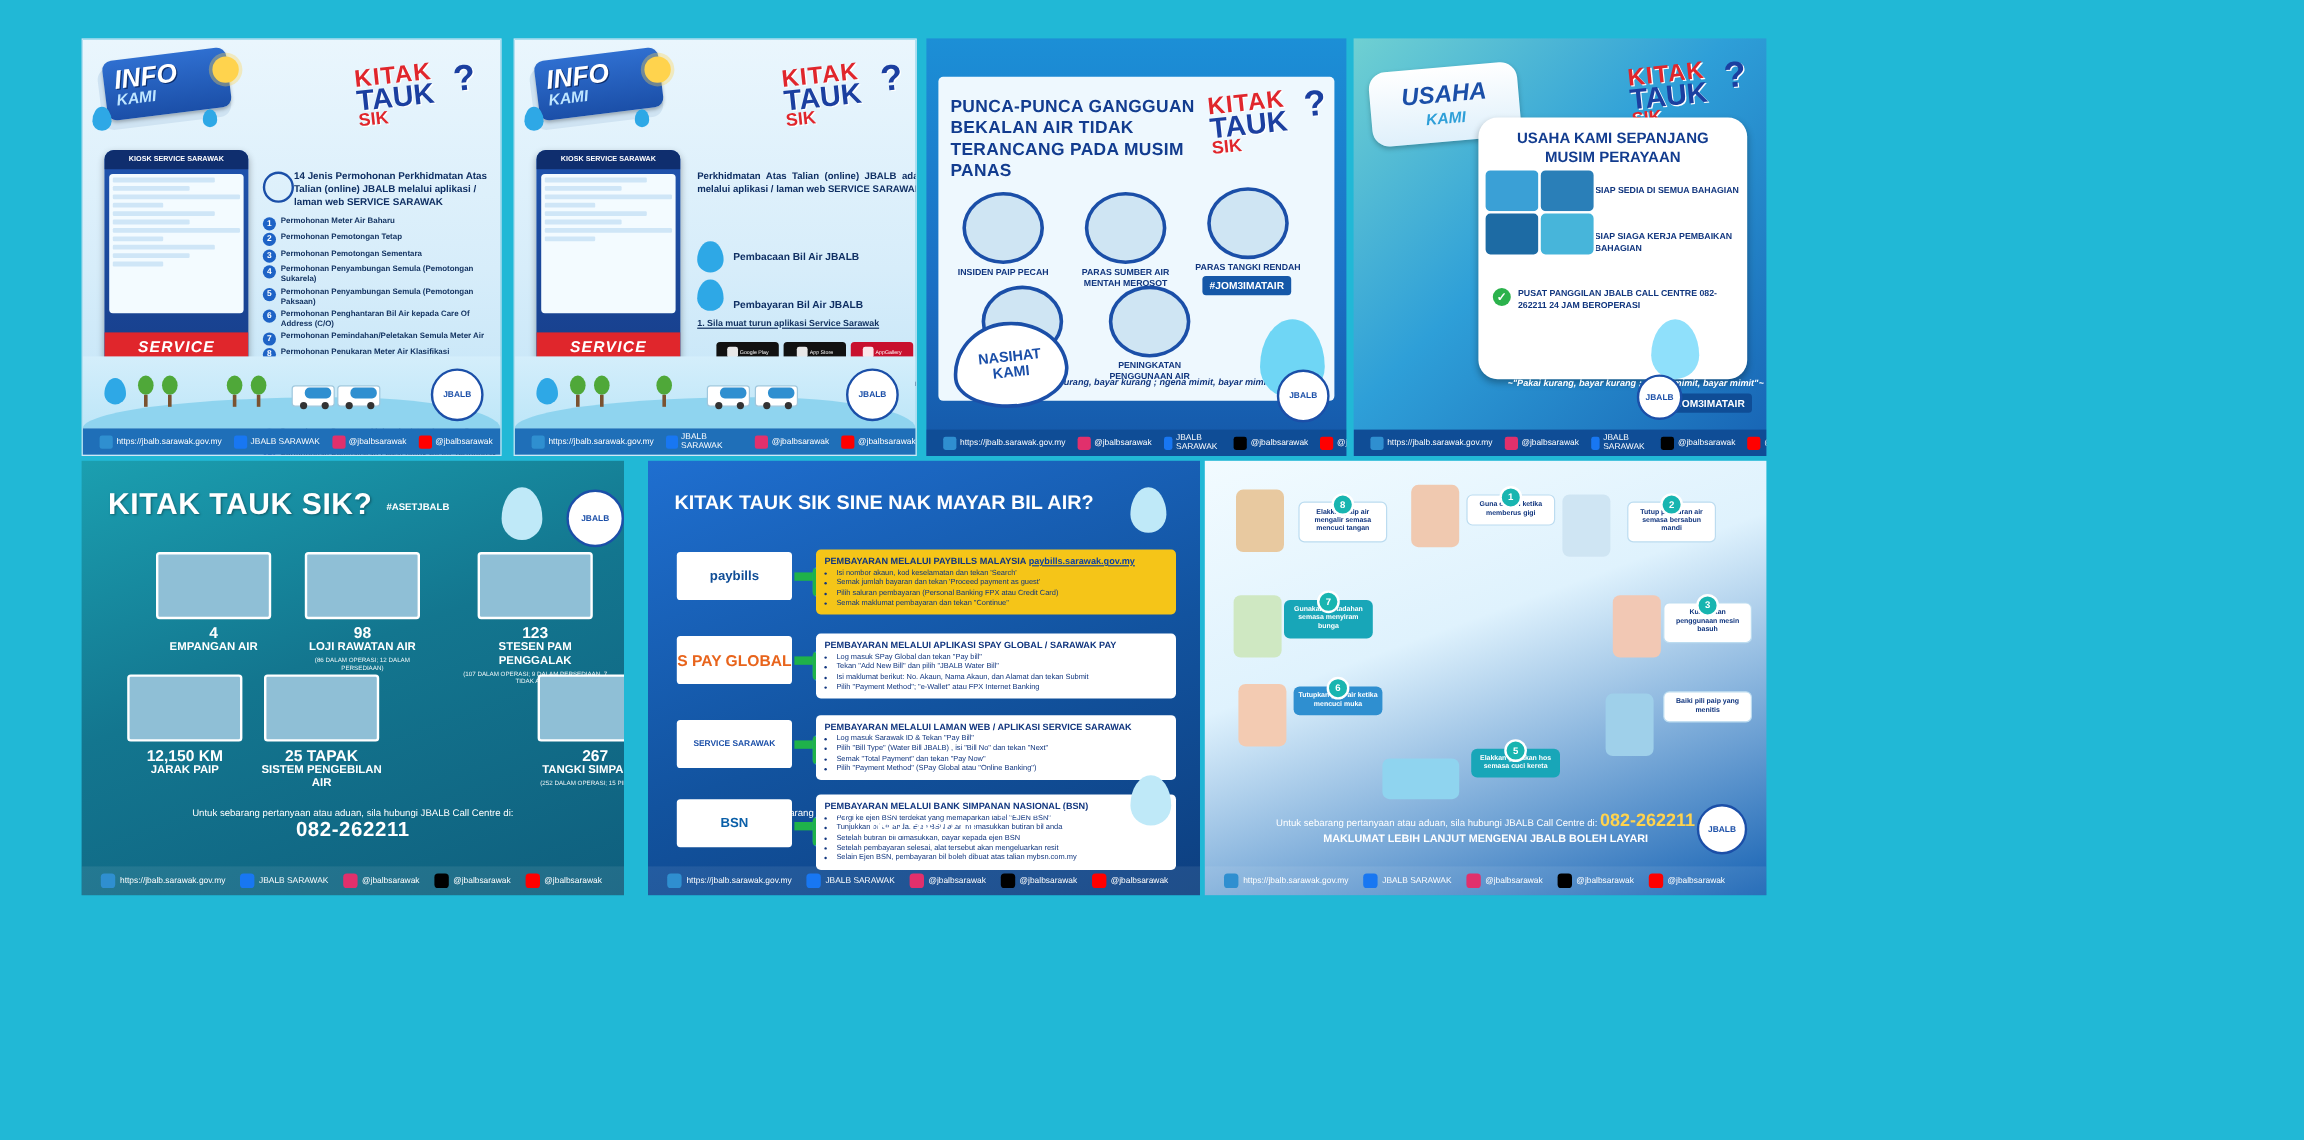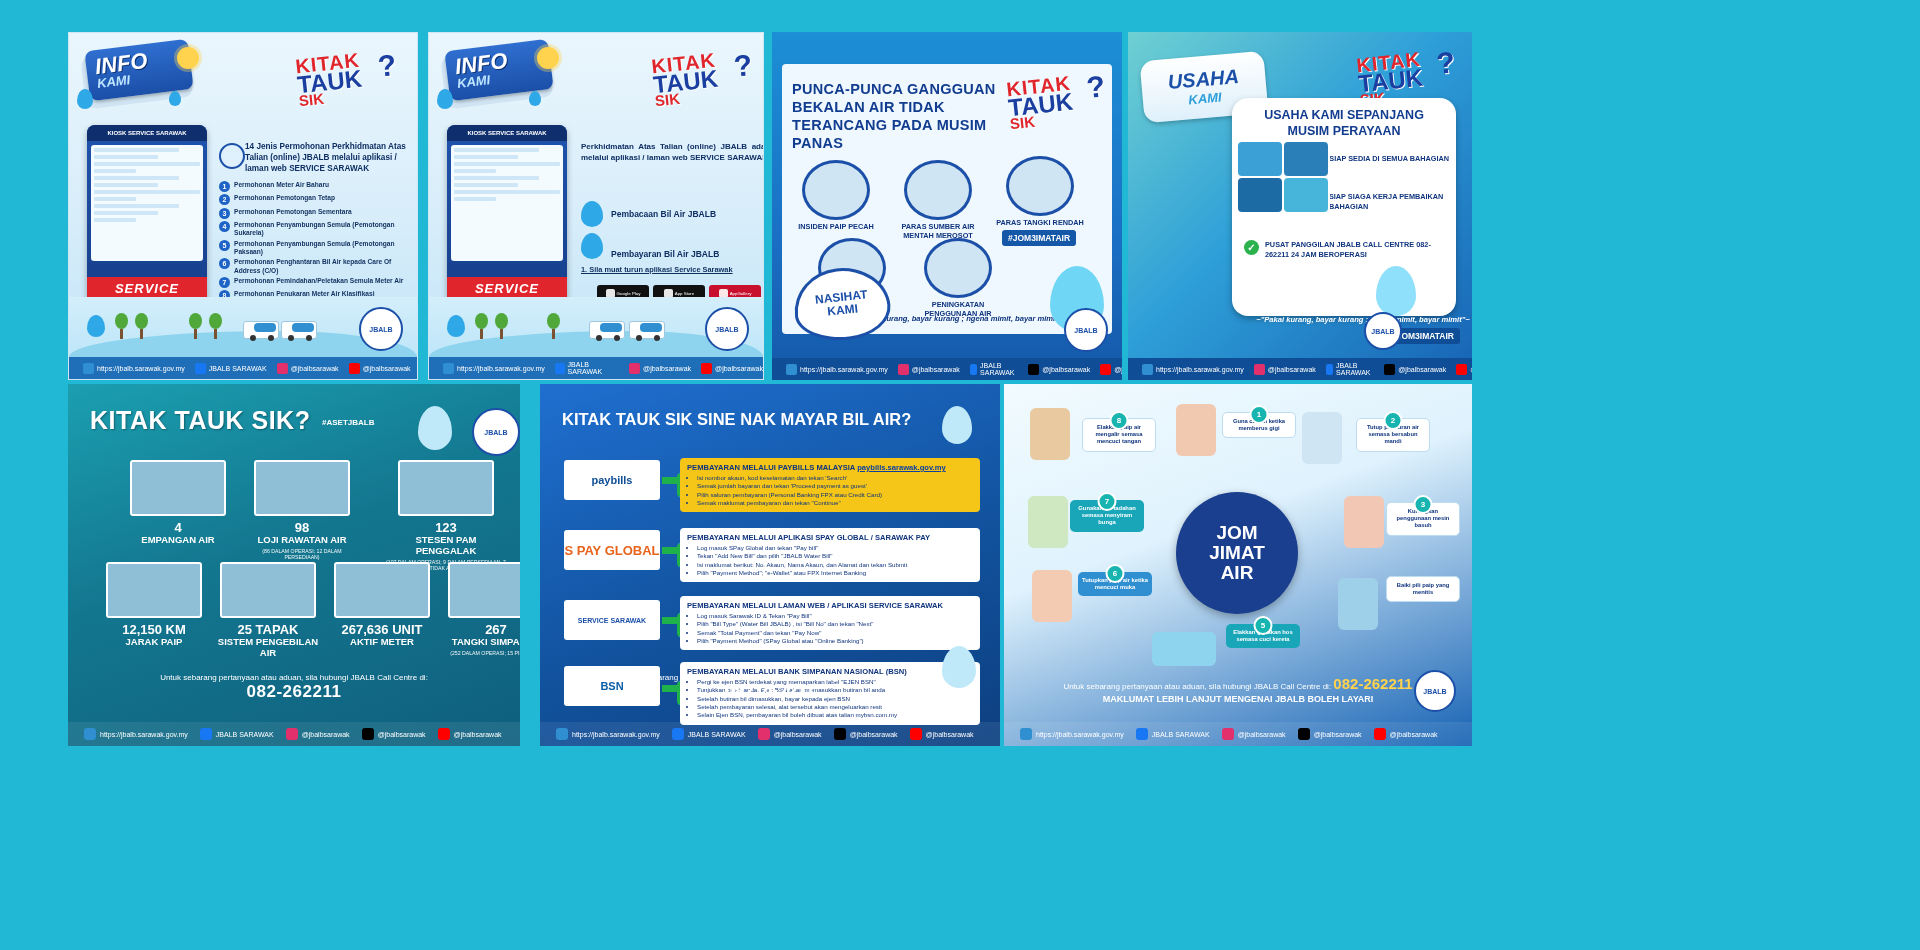--- a/index.html
+++ b/index.html
@@ -723,25 +723,20 @@
   <div class="stat" style="left:34px;top:178px;">
     <div class="img"></div>
     <div class="num">12,150 KM</div>
     <div class="lbl">JARAK PAIP</div>
   </div>
   <div class="stat" style="left:148px;top:178px;">
     <div class="img"></div>
     <div class="num">25 TAPAK</div>
     <div class="lbl">SISTEM PENGEBILAN AIR</div>
   </div>
-  <div class="stat" style="left:262px;top:178px;">
-    <div class="img"></div>
-    <div class="num">267,636 UNIT</div>
-    <div class="lbl">AKTIF METER</div>
-  </div>
   <div class="stat" style="left:376px;top:178px;">
     <div class="img"></div>
     <div class="num">267</div>
     <div class="lbl">TANGKI SIMPANAN</div>
     <div class="sub">(252 DALAM OPERASI; 15 PINTASAN)</div>
   </div>
 
   <div class="p5-foot">
     <div class="l1">Untuk sebarang pertanyaan atau aduan, sila hubungi JBALB Call Centre di:</div>
     <div class="l2">082-262211</div>
@@ -870,25 +865,20 @@
       </span>
     <span class="fi">
         <i class="fsq" style="background:#ff0000"></i>
         <span>@jbalbsarawak</span>
       </span>
   </div>
 </div>
 
 <div class="board" id="p7">
 
-  <div class="jom-circle">
-    <span>JOM</span>
-    <span>JIMAT</span>
-    <span>AIR</span>
-  </div>
 
   <div class="figure" style="left:26px;top:24px;background:#e8c9a0;border-radius:6px;"></div>
   <div class="tip alt" style="left:78px;top:34px;">
     <span class="n">8</span>
     <span>Elakkan paip air mengalir semasa mencuci tangan</span>
   </div>
 
   <div class="figure" style="left:172px;top:20px;background:#f0c9b0;border-radius:6px;"></div>
   <div class="tip alt" style="left:218px;top:28px;">
     <span class="n">1</span>

